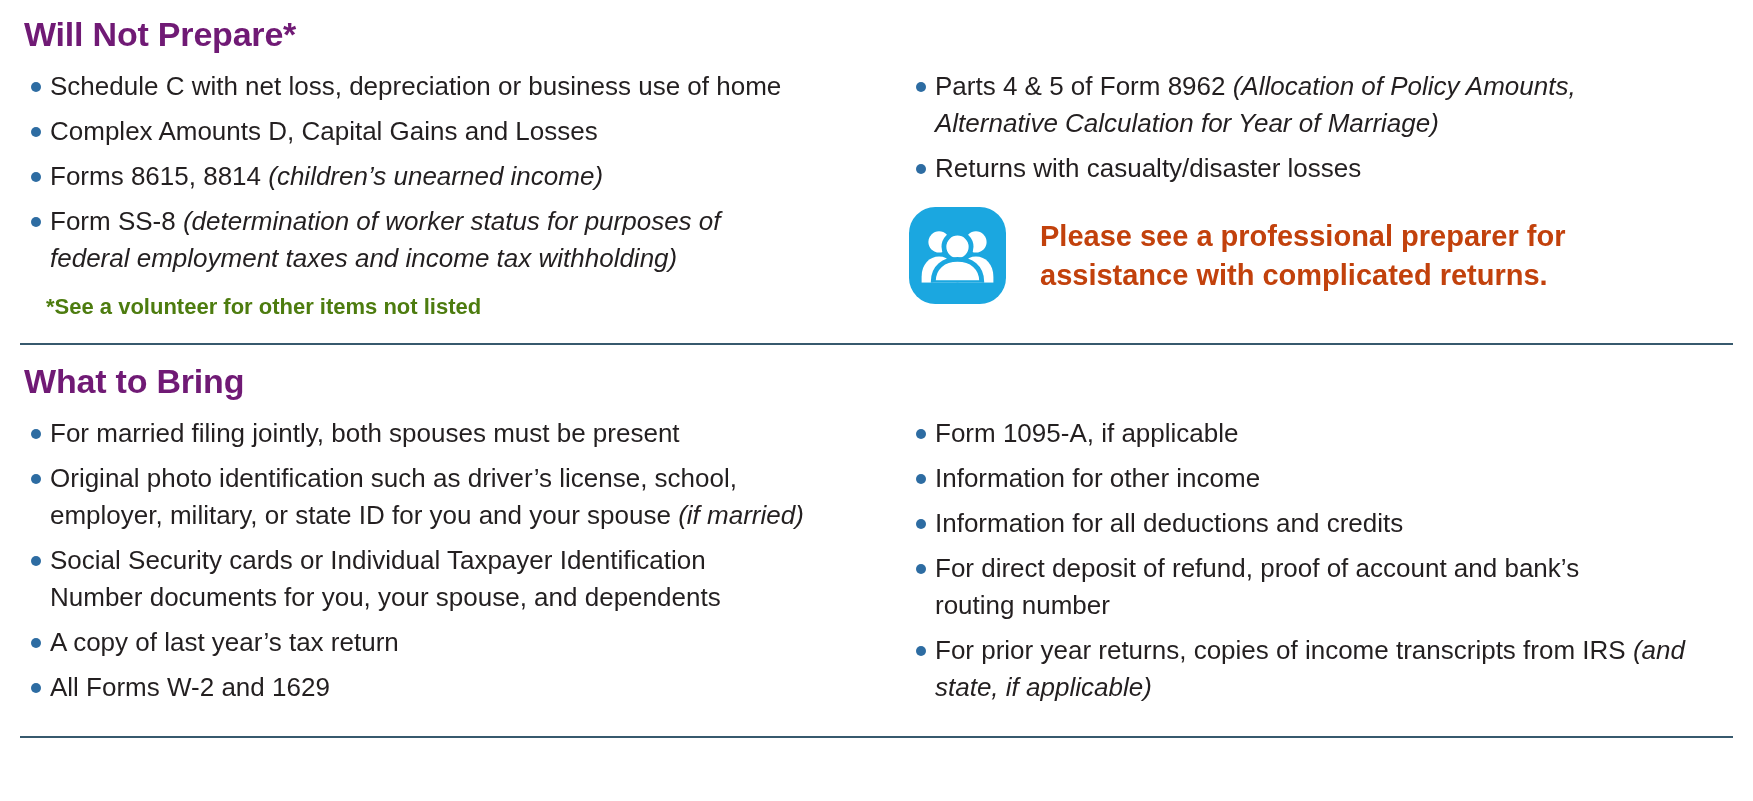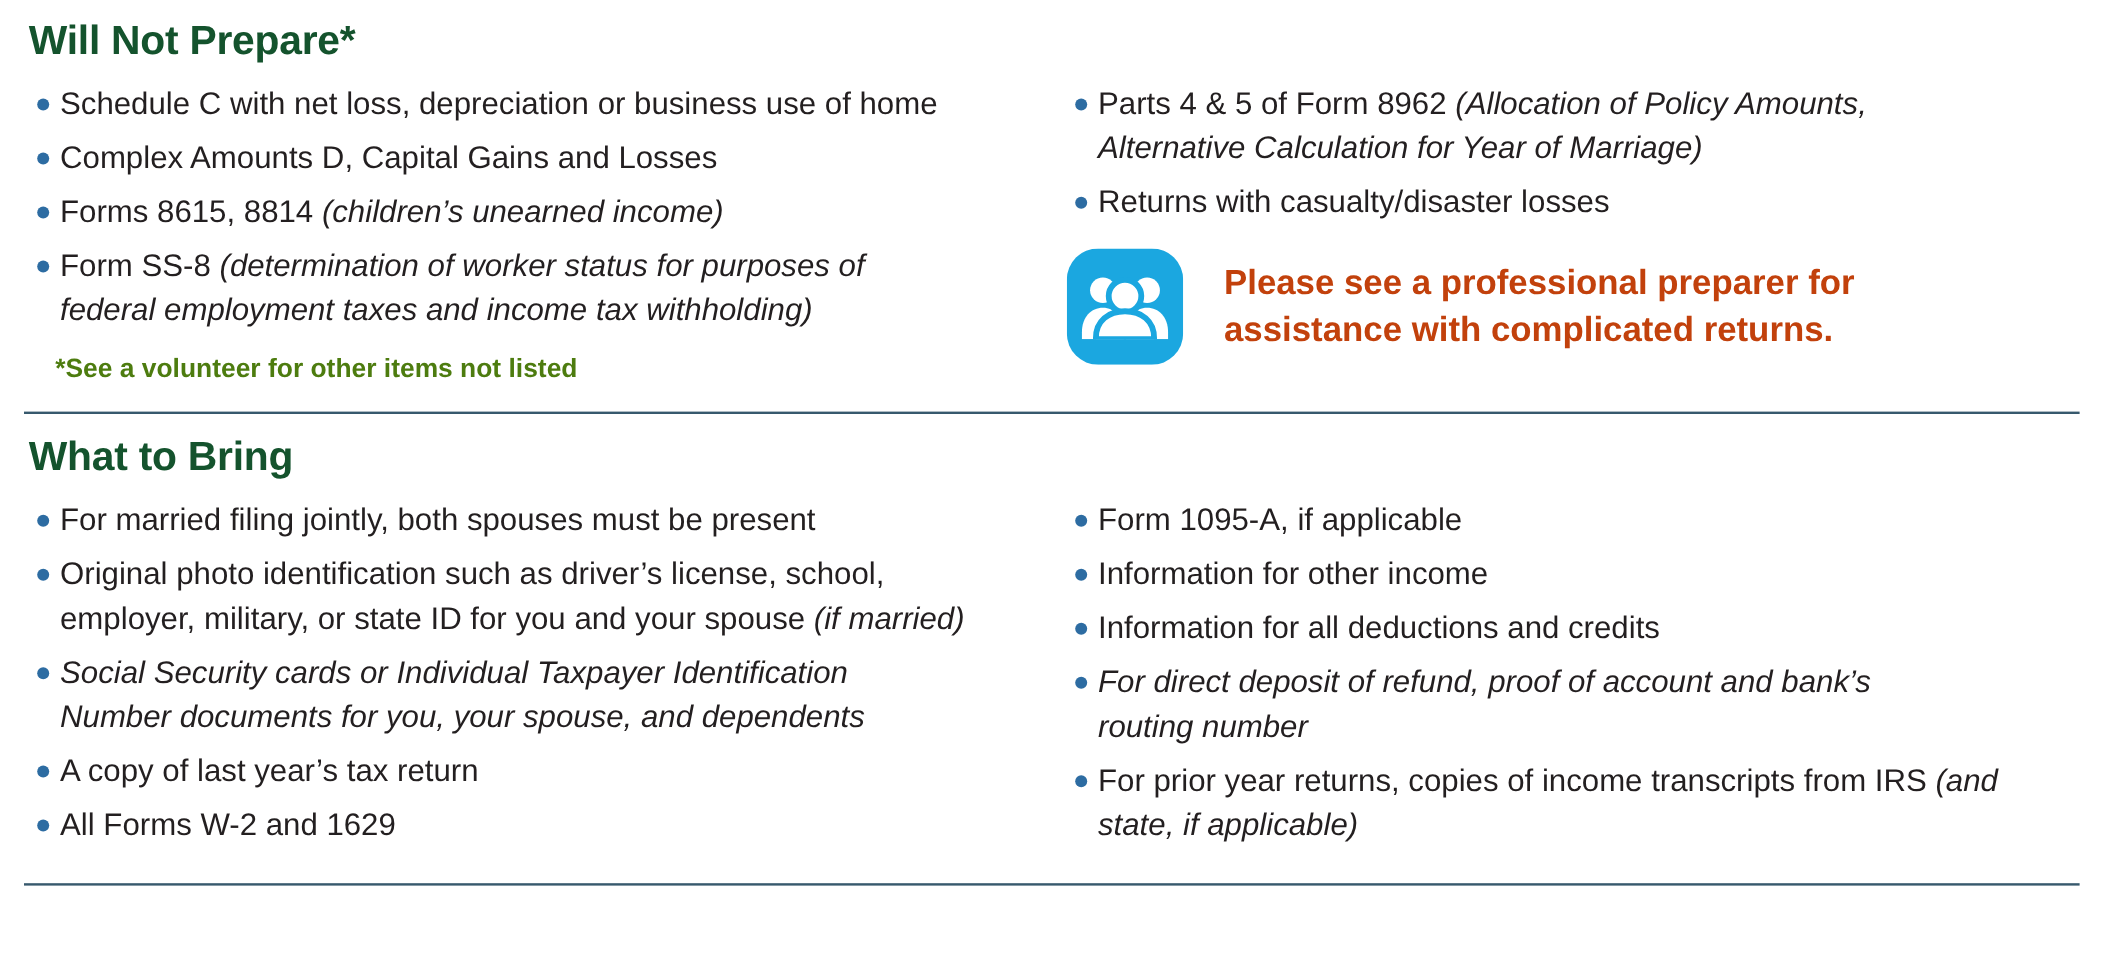--- a/index.html
+++ b/index.html
@@ -8,40 +8,40 @@
     width: 1753px; height: 801px;
     background: #ffffff;
     font-family: "Liberation Sans", sans-serif;
     color: #231f20;
     overflow: hidden;
   }
   .page { padding: 10px 24px 0 24px; height: 100%; }
 
   h1.section-heading {
     font-size: 34px; line-height: 40px; font-weight: bold;
-    color: #14532d; margin: 4px 0 14px 0; letter-spacing: -0.2px;
+    color: #701a75; margin: 4px 0 14px 0; letter-spacing: -0.2px;
   }
 
-  .cols { display: grid; grid-template-columns: 845px 1fr; column-gap: 20px; }
+  .cols { display: grid; grid-template-columns: 845px 1fr; column-gap: 40px; }
 
   ul.list {
     list-style: none; margin: 0; padding: 0 0 0 6px;
     font-size: 26px; line-height: 37px;
   }
   ul.list li { position: relative; padding-left: 20px; margin-bottom: 8px; }
   ul.list li::before {
     content: ""; position: absolute; left: 1px; top: 14px;
     width: 10px; height: 10px; border-radius: 50%;
     background: #2d6ca2;
   }
   em { font-style: italic; }
 
   
   .mw740 { max-width: 740px; }
-  .mw750 { max-width: 750px; font-style: italic; }
+  .mw750 { max-width: 750px; }
   .mw770 { max-width: 770px; }
   .mw780 { max-width: 780px; }
   .mw800 { max-width: 800px; }
 
   .footnote {
     font-size: 22px; line-height: 28px; font-weight: bold;
     color: #4d7c0f; margin: 16px 0 0 22px;
   }
 
   .callout { display: flex; align-items: center; gap: 34px; margin-top: 20px; }

